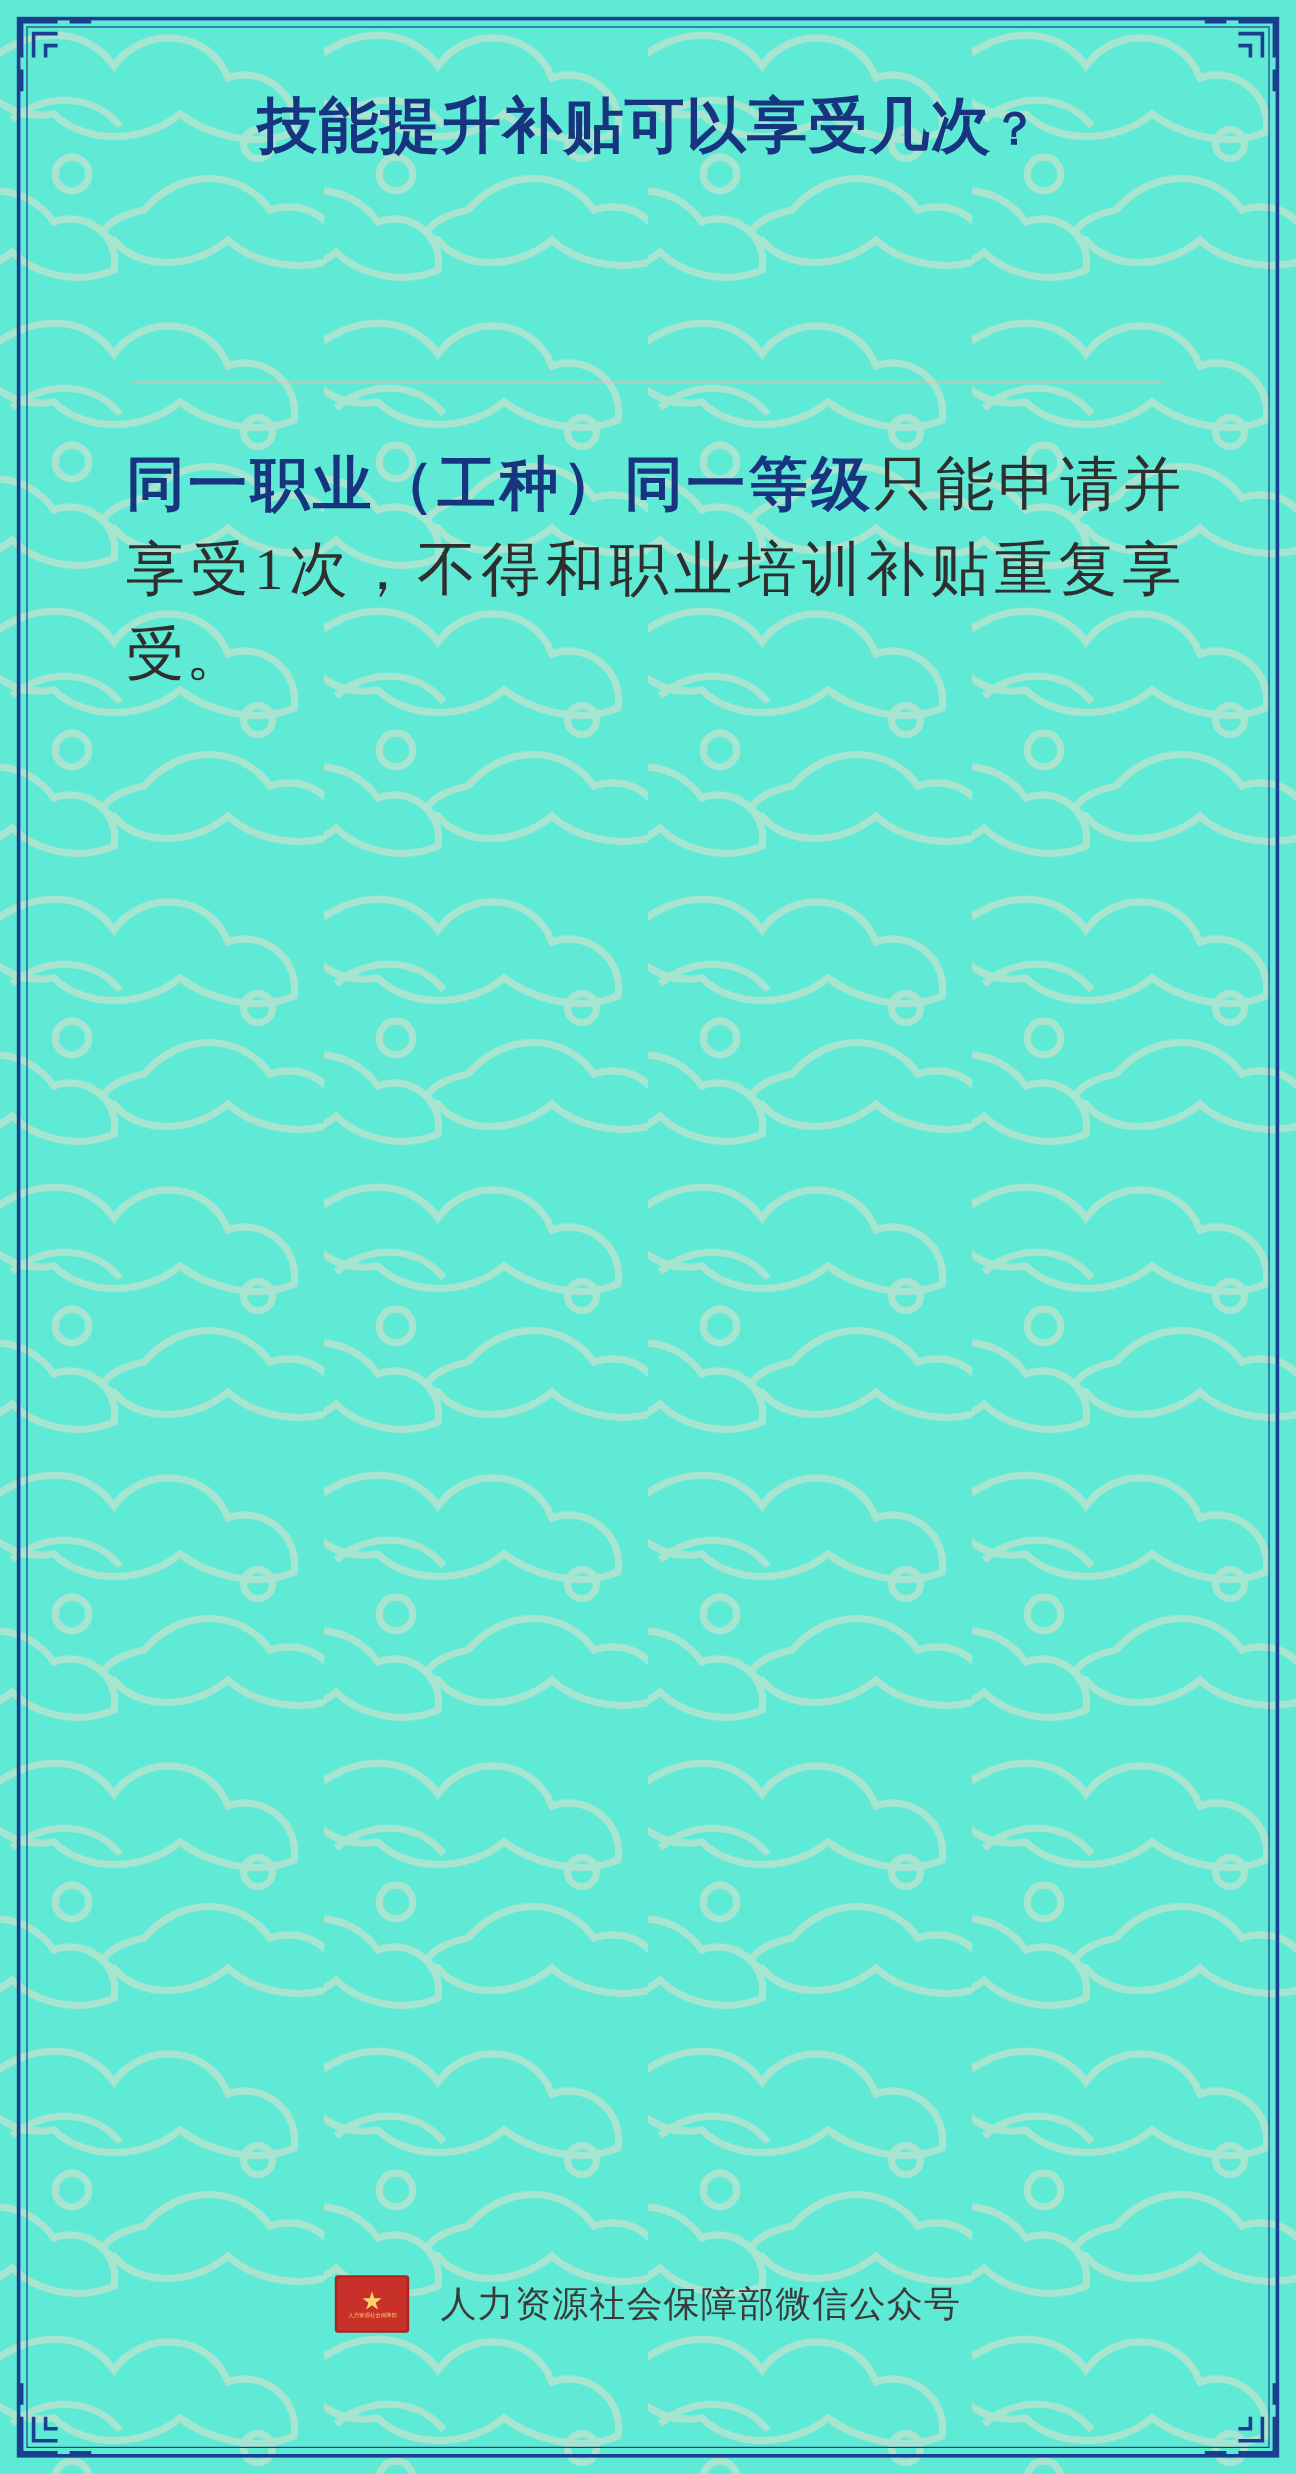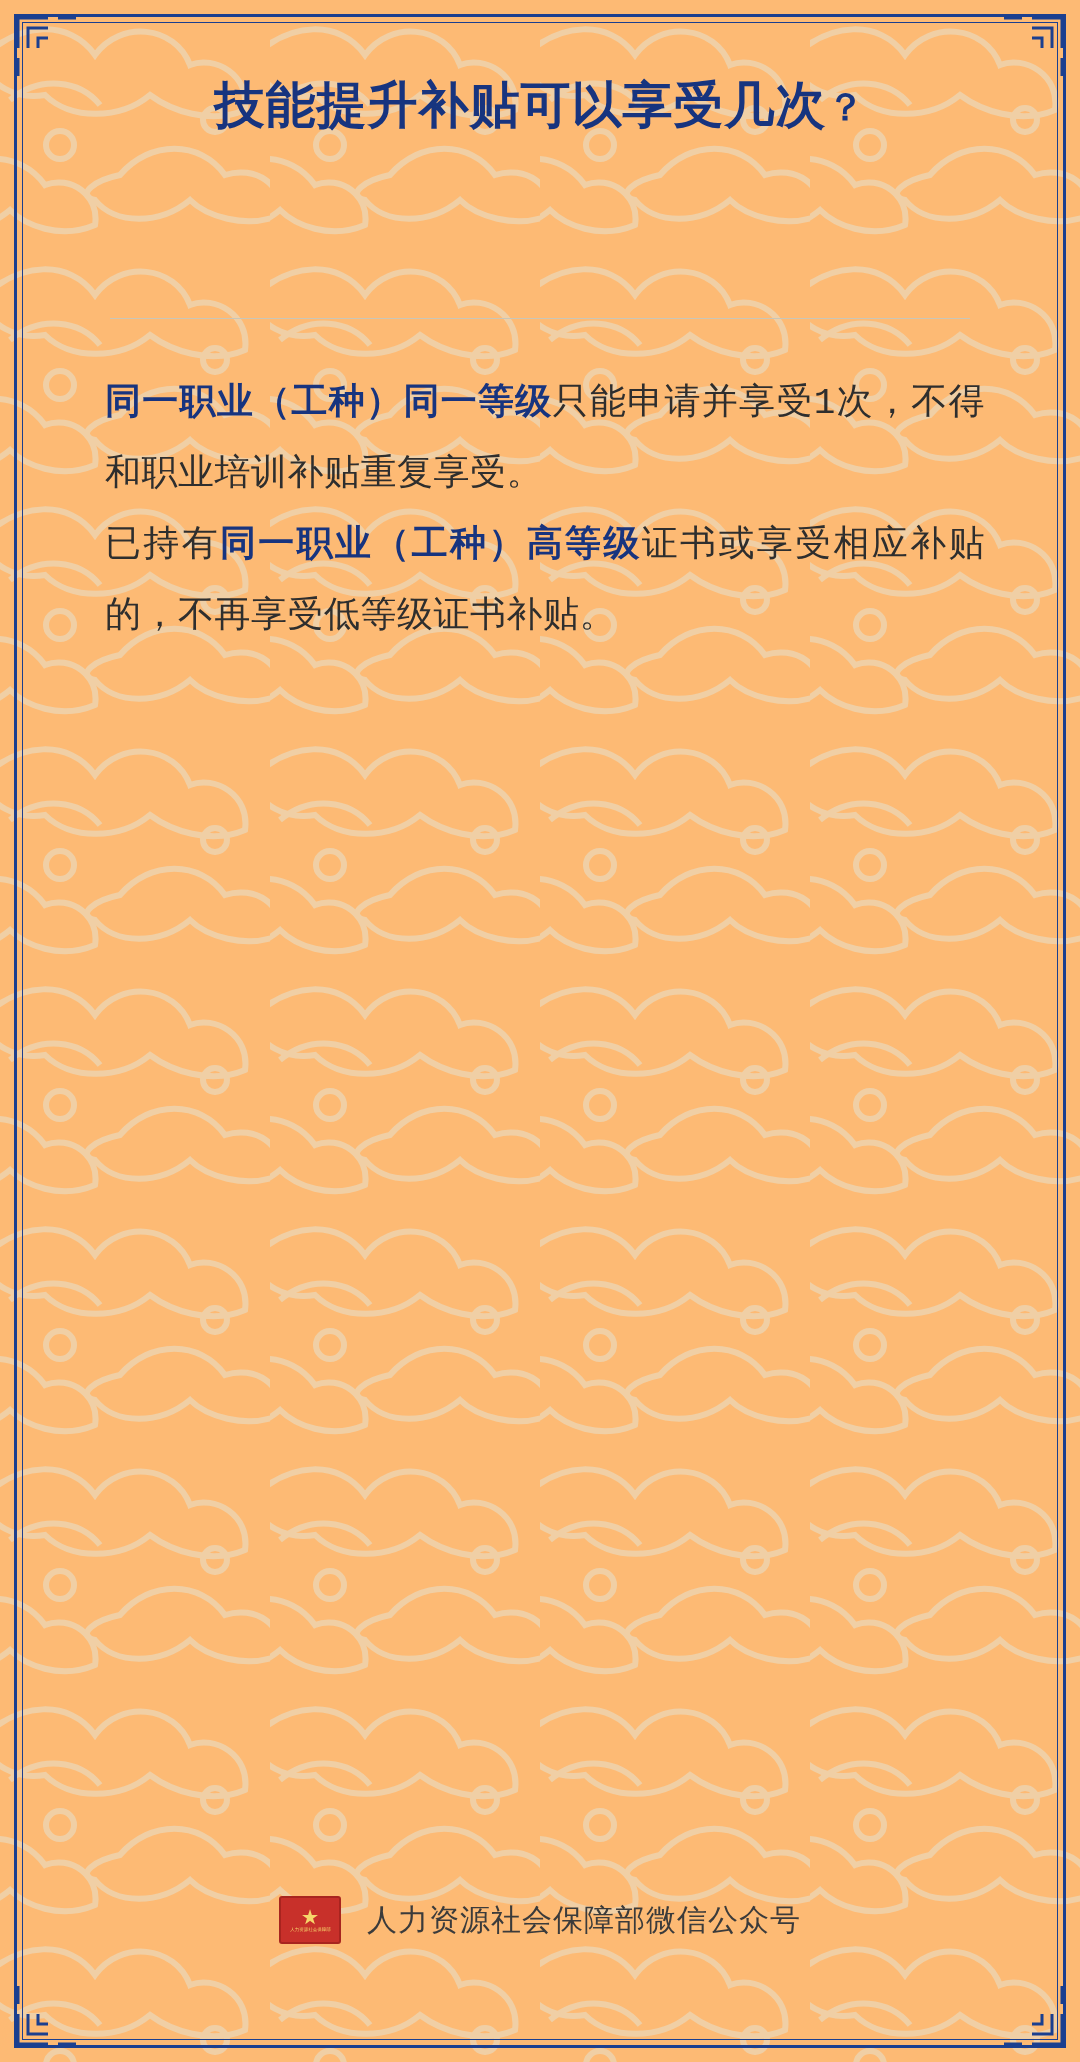--- a/index.html
+++ b/index.html
@@ -12,21 +12,21 @@
     background: #f5f2e8;
     font-family: "Liberation Serif", "DejaVu Serif", serif;
     overflow: hidden;
     position: relative;
   }
 
   
   .poster {
     position: absolute;
     inset: 0;
-    background-color: #fdba74;
+    background-color: #5eead4;
     overflow: hidden;
   }
   .cloud-layer {
     position: absolute;
     inset: 0;
     opacity: 0.55;
   }
   .cloud-layer svg { display: block; width: 100%; height: 100%; }
 
   
@@ -88,26 +88,26 @@
     right: 110px;
     height: 1px;
     background: #c9c6b8;
   }
 
   .body-text {
     position: absolute;
     top: 368px;
     left: 105px;
     right: 95px;
-    font-size: 36px;
+    font-size: 49px;
     line-height: 71px;
     color: #2e2e2e;
     letter-spacing: 0.5px;
     text-align: justify;
-    font-family: Liberation Mono, monospace;
+    font-family: Liberation Serif, serif;
   }
   .body-text p {
     margin: 0;
   }
   .hl {
     color: #17347f;
     font-weight: bold;
   }
 
   
@@ -229,21 +229,20 @@
   <div class="content">
 
     <div class="title">
       <span>技能提升补贴可以享受几次</span><span class="qmark">？</span>
     </div>
 
     <div class="divider"></div>
 
     <div class="body-text" id="body-text">
         <p><span class="hl">同一职业（工种）同一等级</span><span>只能申请并享受1次，不得和职业培训补贴重复享受。</span></p>
-        <p><span>已持有</span><span class="hl">同一职业（工种）高等级</span><span>证书或享受相应补贴的，不再享受低等级证书补贴。</span></p>
       </div>
 
     <div class="footer">
       <div class="emblem">
         <div class="star">★</div>
         <div class="em-txt">人力资源社会保障部</div>
       </div>
       <div class="footer-label">人力资源社会保障部微信公众号</div>
     </div>
 

